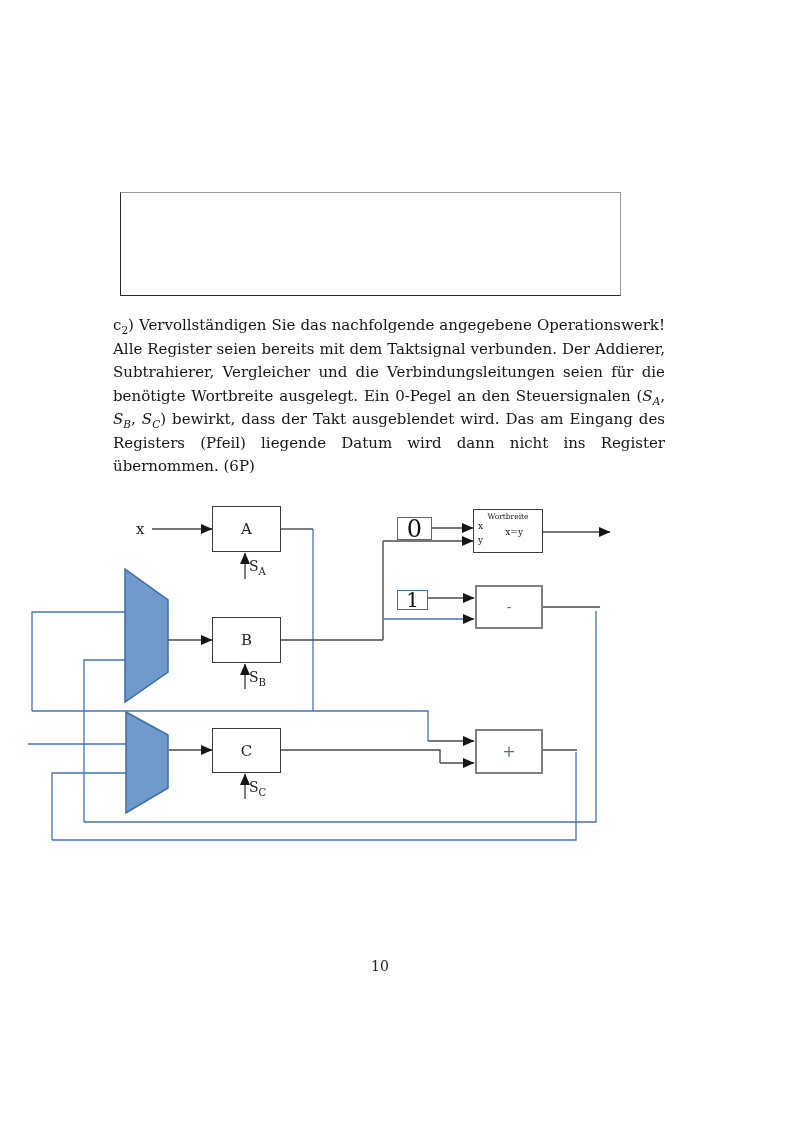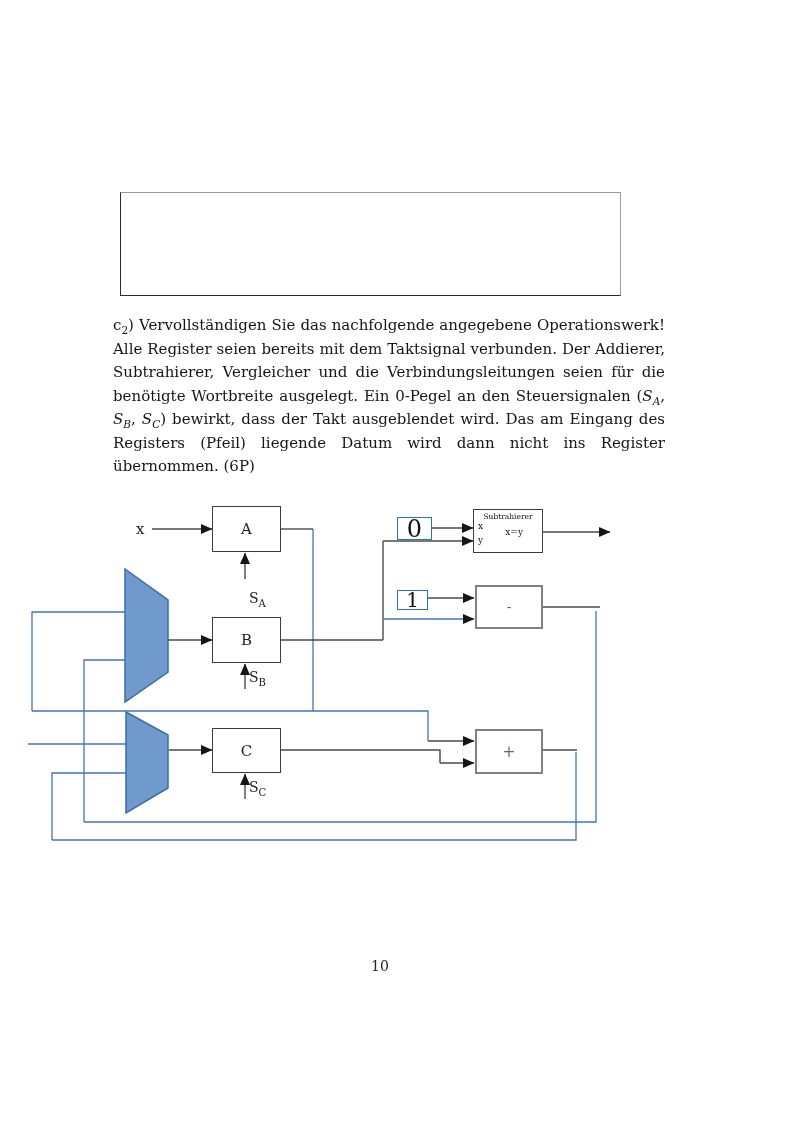--- a/index.html
+++ b/index.html
@@ -106,21 +106,21 @@
     <span>A</span>
   </div>
   <div class="box reg" style="left:212px;top:605px;width:69px;height:46px;">
     <span>B</span>
   </div>
   <div class="box reg" style="left:212px;top:716px;width:69px;height:45px;">
     <span>C</span>
   </div>
 
   <div class="comparator" style="left:473px;top:497px;width:70px;height:44px;">
-    <span class="cmp-title">Subtrahierer</span>
+    <span class="cmp-title">Wortbreite</span>
     <span class="cmp-x">x</span>
     <span class="cmp-y">y</span>
     <span class="cmp-out">x=y</span>
   </div>
 
   <div class="box opbox" style="left:475px;top:573px;width:68px;height:44px;font-size:14px;">
     <span>-</span>
   </div>
   <div class="box opbox" style="left:475px;top:717px;width:68px;height:45px;font-size:16px;">
     <span>+</span>
@@ -128,21 +128,21 @@
 
   <div class="box constbox" style="left:397px;top:505px;width:35px;height:23px;font-size:24px;">
     <span>0</span>
   </div>
   <div class="box constbox" style="left:397px;top:578px;width:31px;height:20px;font-size:20px;">
     <span>1</span>
   </div>
 
   <div class="lbl" style="left:136px;top:508px;">x</div>
 
-  <div class="slabel" style="left:249px;top:578px;text-align:right;">
+  <div class="slabel" style="left:249px;top:546px;text-align:right;">
     <span>S</span><sub>A</sub>
   </div>
   <div class="slabel" style="left:249px;top:657px;">
     <span>S</span><sub>B</sub>
   </div>
   <div class="slabel" style="left:249px;top:767px;">
     <span>S</span><sub>C</sub>
   </div>
 
   <div class="page-number">10</div>

